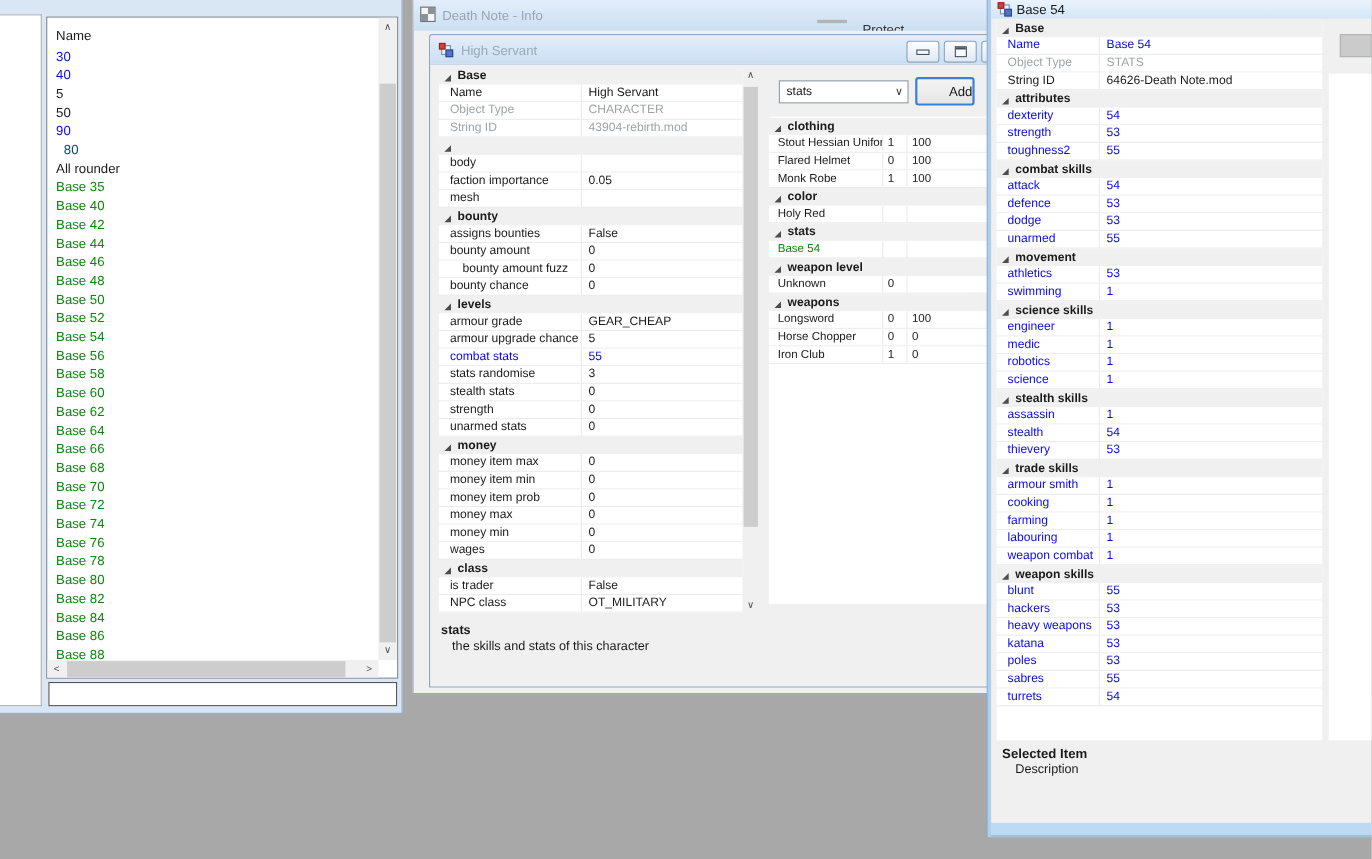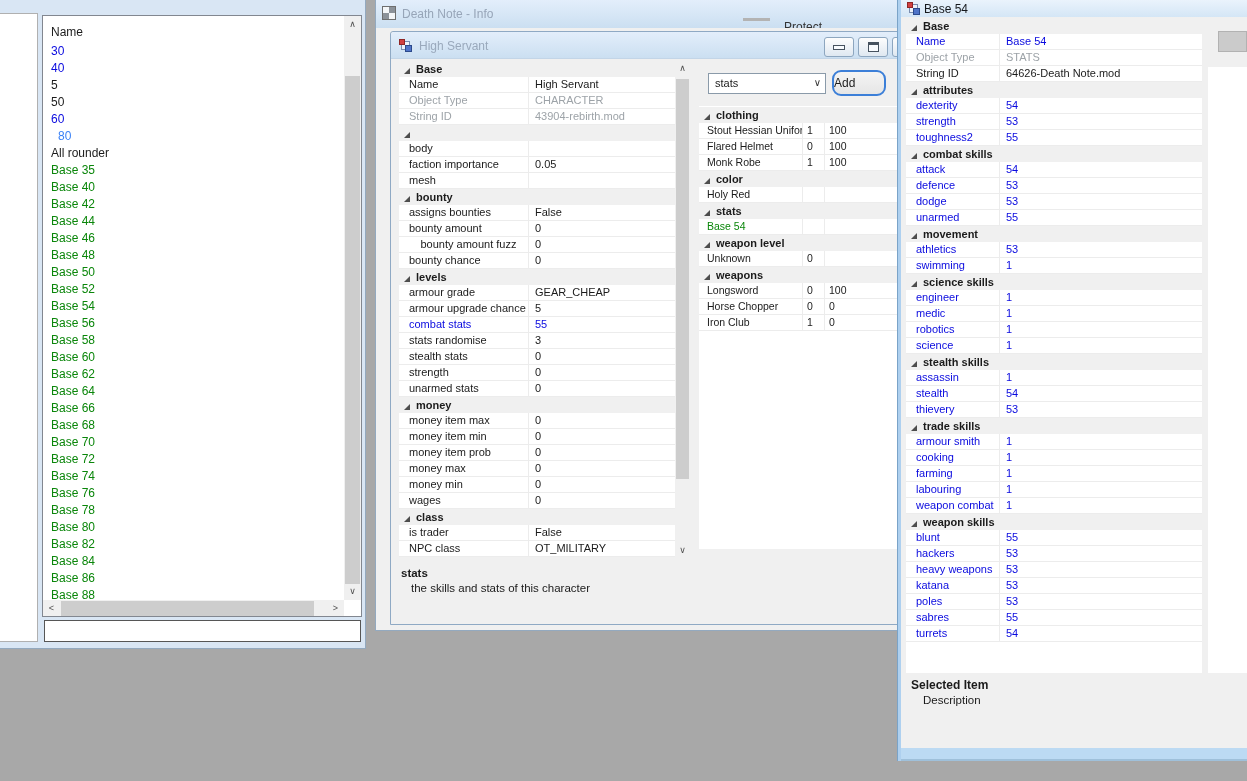--- a/index.html
+++ b/index.html
@@ -123,23 +123,23 @@
 
   
   #hs-combo {
     left: 317px; top: 41px; width: 118px; height: 21px;
     background: #fff; border: 1px solid #8a9aa9;
   }
   #hs-combo-text { position: absolute; left: 6px; top: 3px; font-size: 11px; }
   #hs-combo-chevron { position: absolute; right: 4px; top: 3px; font-size: 10px; color: #333; }
   #hs-add-btn {
     left: 441px; top: 38px; width: 54px; height: 26px;
-    border: 2px solid #3c7fd8; border-radius: 9px;
+    border: 2px solid #3c7fd8; border-radius: 3px;
     background: linear-gradient(#f4f4f4, #e6e6e6);
-    text-align: left; line-height: 22px; font-size: 12px;
+    text-align: right; line-height: 22px; font-size: 12px;
   }
   #hs-rgrid { left: 308px; top: 74px; width: 200px; height: 443px; background: #fff; padding-top: 1px; overflow: hidden; }
   .pg3-name { width: 104px; padding-left: 8px; line-height: 15px; border-right: 1px solid #ececec; white-space: nowrap; overflow: hidden; font-size: 10.5px; }
   .pg3-a { width: 22px; padding-left: 4px; line-height: 15px; border-right: 1px solid #ececec; font-size: 10.5px; }
   .pg3-b { flex: 1; padding-left: 4px; line-height: 15px; font-size: 10.5px; }
 
   
   #base54-window {
     left: 898px; top: 0; width: 349px; height: 761px;
     background: #f0f0f0;
@@ -163,22 +163,22 @@
 
 <div id="left-window" class="abs">
   <div id="left-white-panel" class="abs"></div>
   <div id="left-listbox" class="abs">
     <div id="list-header">Name</div>
     <div id="list-items">
         <div class="list-item" style="color: rgb(10, 10, 223);">30</div>
         <div class="list-item" style="color: rgb(10, 10, 223);">40</div>
         <div class="list-item" style="color: rgb(27, 27, 27);">5</div>
         <div class="list-item" style="color: rgb(27, 27, 27);">50</div>
-        <div class="list-item" style="color: rgb(10, 10, 223);">60</div>
-        <div class="list-item" style="color: #3b82f6; padding-left: 15px;">80</div>
+        <div class="list-item" style="color: rgb(10, 10, 223);">90</div>
+        <div class="list-item" style="color: #0c4a6e; padding-left: 15px;">80</div>
         <div class="list-item" style="color: rgb(27, 27, 27);">All rounder</div>
         <div class="list-item" style="color: rgb(10, 134, 10);">Base 35</div>
         <div class="list-item" style="color: rgb(10, 134, 10);">Base 40</div>
         <div class="list-item" style="color: rgb(10, 134, 10);">Base 42</div>
         <div class="list-item" style="color: rgb(10, 134, 10);">Base 44</div>
         <div class="list-item" style="color: rgb(10, 134, 10);">Base 46</div>
         <div class="list-item" style="color: rgb(10, 134, 10);">Base 48</div>
         <div class="list-item" style="color: rgb(10, 134, 10);">Base 50</div>
         <div class="list-item" style="color: rgb(10, 134, 10);">Base 52</div>
         <div class="list-item" style="color: rgb(10, 134, 10);">Base 54</div>

